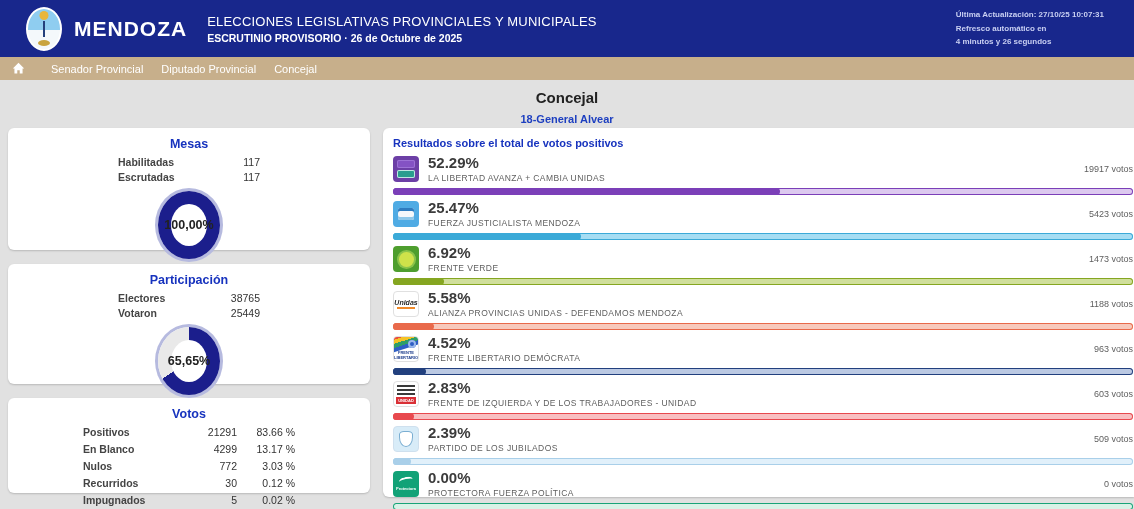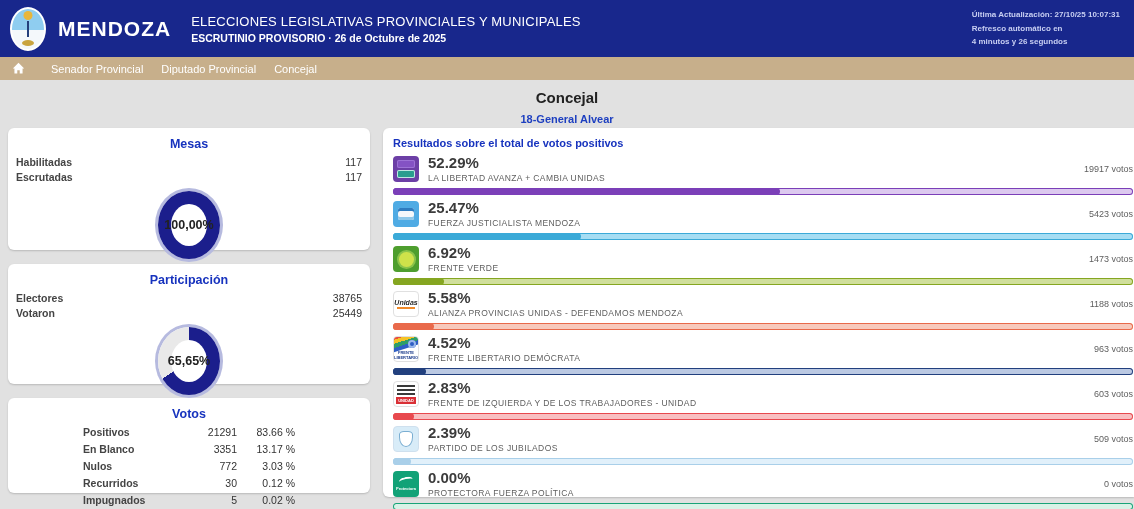--- a/index.html
+++ b/index.html
@@ -1,20 +1,20 @@
 <!DOCTYPE html>
 <html><head>
 <meta charset="utf-8">
 <style>
   * { box-sizing: border-box; margin: 0; padding: 0; }
   html,body { width:1134px; height:509px; overflow:hidden; }
   body { font-family:"Liberation Sans", sans-serif; background:#e1e1e1; position:relative; }
 
   
-  .hdr { height:57px; background:#18278C; display:flex; align-items:center; padding:0 10px; }
+  .hdr { height:57px; background:#18278C; display:flex; align-items:center; padding:0 26px; }
   .emblem { width:36px; height:44px; border:2px solid #fff; border-radius:50%;
             background:linear-gradient(180deg,#8fcdf0 0 52%,#f4f8fb 52% 100%);
             position:relative; flex:none; }
   .emblem .sun { position:absolute; top:2px; left:50%; transform:translateX(-50%);
                  width:9px; height:9px; border-radius:50%; background:#e8b63c; }
   .emblem .mast { position:absolute; top:12px; left:50%; transform:translateX(-50%);
                   width:2px; height:16px; background:#24407c; }
   .emblem .laurel { position:absolute; bottom:3px; left:50%; transform:translateX(-50%);
                     width:12px; height:6px; border-radius:50%; background:#c9a43f; }
   .brand { color:#fff; font-size:21px; font-weight:bold; letter-spacing:1px; margin:0 20px 0 12px; }
@@ -30,21 +30,21 @@
 
   
   .content { position:absolute; top:80px; left:0; right:0; bottom:0; }
   .page-title { text-align:center; font-size:15px; font-weight:bold; color:#222; margin-top:9px; }
   .page-sub { text-align:center; font-size:11px; font-weight:bold; color:#1d3fc0; margin-top:7px; }
 
   
   .left-col { position:absolute; left:8px; top:48px; width:362px; display:flex; flex-direction:column; gap:14px; }
   .card { background:#fff; border-radius:6px; box-shadow:0 1px 2px rgba(0,0,0,.18); padding:9px 8px; }
   .card h3 { color:#1733BE; font-size:12.5px; text-align:center; margin-bottom:5px; }
-  .stat-row { display:flex; justify-content:space-between; font-size:10.5px; color:#3a3a3a; margin:3px 0; }
+  .stat-row { display:flex; justify-content:center; font-size:10.5px; color:#3a3a3a; margin:3px 0; }
   .stat-row .lab { width:92px; text-align:left; font-weight:bold; color:#444; }
   .stat-row .val { width:50px; text-align:right; color:#333; }
   .donut-wrap { display:flex; justify-content:center; margin-top:8px; margin-bottom:4px; }
   .donut { width:62px; height:68px; border-radius:50%; position:relative; box-shadow:0 0 0 3px #b6badf; }
   .donut::before { content:''; position:absolute; inset:13px; background:#fff; border-radius:50%; }
   .donut span { position:absolute; inset:0; display:flex; align-items:center; justify-content:center;
                 font-size:12.5px; font-weight:bold; color:#222; z-index:1; }
   .votos-grid { display:grid; grid-template-columns:96px 58px 58px; justify-content:center;
                 font-size:10.5px; color:#333; row-gap:5px; margin-top:2px; }
   .votos-grid .vl { font-weight:bold; color:#444; }
@@ -170,21 +170,21 @@
       </div>
     </div>
 
     <div class="card" style="height:95px">
       <h3>Votos</h3>
       <div class="votos-grid">
         <span class="vl">Positivos</span>
         <span class="vv">21291</span>
         <span class="vp">83.66 %</span>
         <span class="vl">En Blanco</span>
-        <span class="vv">3351</span>
+        <span class="vv">4299</span>
         <span class="vp">13.17 %</span>
         <span class="vl">Nulos</span>
         <span class="vv">772</span>
         <span class="vp">3.03 %</span>
         <span class="vl">Recurridos</span>
         <span class="vv">30</span>
         <span class="vp">0.12 %</span>
         <span class="vl">Impugnados</span>
         <span class="vv">5</span>
         <span class="vp">0.02 %</span>

